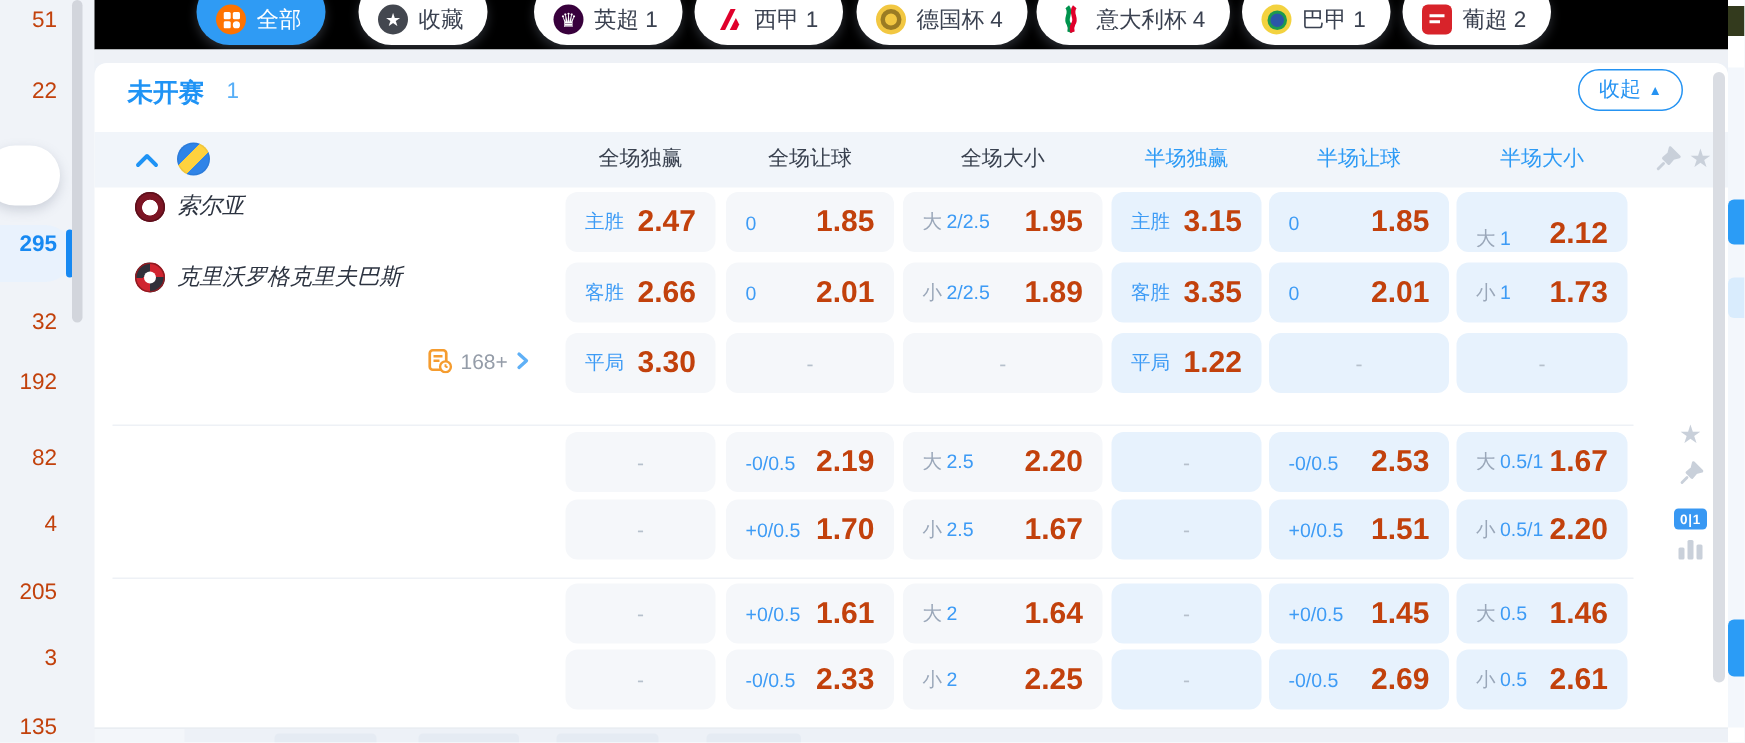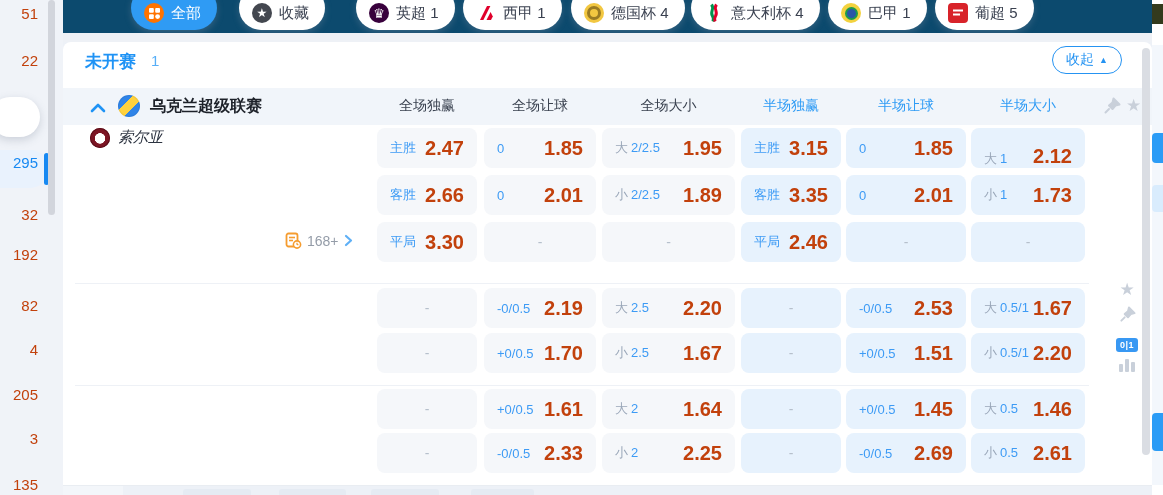--- a/index.html
+++ b/index.html
@@ -4,28 +4,28 @@
 <style>
   html,body{margin:0;padding:0;}
   body{
     width:1163px;height:495px;position:relative;overflow:hidden;
     background:#edf1f7;font-family:"Liberation Sans","DejaVu Sans",sans-serif;
     -webkit-font-smoothing:antialiased;
   }
   
   .sidebar{position:absolute;left:0;top:0;width:63px;height:495px;background:#f0f3f8;}
   .side-item{position:absolute;right:25px;font-size:15px;color:#c2410c;line-height:22px;}
-  .side-item.sel{color:#1789f2;font-weight:normal;}
+  .side-item.sel{color:#1789f2;font-weight:bold;}
   .side-pill{position:absolute;left:-10px;top:97px;width:50px;height:40px;background:#fff;
     border-radius:20px;box-shadow:0 3px 8px rgba(120,130,150,.30);}
   .side-selbg{position:absolute;left:0;top:150px;width:49px;height:38px;background:#e9f2fd;border-radius:0 19px 19px 0;}
   .side-selbar{position:absolute;left:44px;top:153px;width:5px;height:32px;background:#1789f2;border-radius:3px;}
   .side-scroll{position:absolute;left:48px;top:0;width:7px;height:215px;background:#d2d5dc;border-radius:4px;}
   
-  .topstrip{position:absolute;left:63px;top:0;width:1089px;height:33px;background:#0c4a6e;}
+  .topstrip{position:absolute;left:63px;top:0;width:1089px;height:33px;background:#000000;}
   .band{position:absolute;left:63px;top:33px;width:1089px;height:9px;background:#eef1f6;}
   .tab{position:absolute;top:-14px;height:44px;border-radius:22px;background:#fff;
     display:flex;align-items:center;gap:7px;padding:10px 16px 0 13px;box-sizing:border-box;
     box-shadow:0 3px 7px rgba(140,150,170,.30);font-size:15px;color:#3a4150;white-space:nowrap;cursor:pointer;}
   .tab.selected{background:#2f9bf4;color:#fff;}
   .ticon{width:20px;height:20px;border-radius:50%;flex:none;display:flex;align-items:center;justify-content:center;overflow:hidden;}
   
   .card{position:absolute;left:63px;top:42px;width:1089px;height:443px;background:#fff;border-radius:8px 8px 0 0;}
   .sec-title{position:absolute;left:22px;top:8px;font-size:17px;font-weight:bold;color:#1f93f5;}
   .sec-count{position:absolute;left:88px;top:10px;font-size:15px;color:#56aef7;}
@@ -149,54 +149,57 @@
         </span>
         <span>巴甲 1</span>
       </div>
       <div class="tab" style="left: 872px;">
         <span class="ticon" style="background:#d8232a;border-radius:4px">
           <svg width="12" height="12" viewBox="0 0 12 12">
             <rect x="1" y="2.5" width="10" height="2" fill="#fff"></rect>
             <rect x="1" y="6.5" width="7" height="2" fill="#fff"></rect>
           </svg>
         </span>
-        <span>葡超 5</span>
+        <span>葡超 2</span>
       </div>
     </div>
   </div>
 <div class="band"></div>
 
 <div class="card">
   <div class="sec-title">未开赛</div>
   <div class="sec-count">1</div>
   <div class="collapse-btn">
     <span>收起</span>
     <span class="tri">▲</span>
   </div>
 
   <div class="lg-head">
     <span class="lg-chevron">
       <svg width="16" height="12" viewBox="0 0 16 12">
           <polyline points="2,9 8,3 14,9" fill="none" stroke="#1f93f5" stroke-width="2.6" stroke-linecap="round" stroke-linejoin="round"></polyline>
         </svg>
     </span>
     <span class="lg-ball"></span>
-    <span class="lg-name">乌克兰超级联赛</span>
     <span id="hcols"><span class="hcol" style="left: 314px; width: 100px;">全场独赢</span><span class="hcol" style="left: 421px; width: 112px;">全场让球</span><span class="hcol" style="left: 539px; width: 133px;">全场大小</span><span class="hcol half" style="left: 678px; width: 100px;">半场独赢</span><span class="hcol half" style="left: 783px; width: 120px;">半场让球</span><span class="hcol half" style="left: 908px; width: 114px;">半场大小</span></span>
     <span class="hd-pin" style="left:1040px">
       <svg width="18" height="18" viewBox="0 0 18 18">
           <path d="M10.5 1.5 L16.5 7.5 L12.5 8.5 L9.5 12 L6 8.5 L9.5 5.5 Z M6 12 L2.5 15.5" stroke="#c9d0da" stroke-width="2" fill="#c9d0da" stroke-linejoin="round" stroke-linecap="round"></path>
         </svg>
     </span>
     <span class="hd-pin" style="left:1063px"><span class="star-glyph">★</span></span>
   </div>
 
   <div class="teamline" style="top:86px">
     <span class="club home"></span>
     <span class="team-name">索尔亚</span>
+  </div>
+  <div class="teamline" style="top:133px">
+    <span class="club away"></span>
+    <span class="team-name">克里沃罗格克里夫巴斯</span>
   </div>
   <div class="markets" style="top:190px">
     <svg width="17" height="17" viewBox="0 0 17 17">
       <rect x="1.5" y="1.5" width="11" height="13" rx="2" fill="none" stroke="#f59c2f" stroke-width="1.8"></rect>
       <line x1="4" y1="5.5" x2="10" y2="5.5" stroke="#f59c2f" stroke-width="1.6"></line>
       <line x1="4" y1="8.5" x2="8" y2="8.5" stroke="#f59c2f" stroke-width="1.6"></line>
       <circle cx="12" cy="12.5" r="3.6" fill="#fff" stroke="#f59c2f" stroke-width="1.6"></circle>
       <line x1="12" y1="10.8" x2="12" y2="12.7" stroke="#f59c2f" stroke-width="1.3"></line>
       <line x1="12" y1="12.7" x2="13.4" y2="12.7" stroke="#f59c2f" stroke-width="1.3"></line>
     </svg>
@@ -260,21 +263,21 @@
         <span class="val">3.30</span>
       </div>
       <div class="cell full dashcell" style="left: 421px; top: 180px; width: 112px;">
         <span class="dash">-</span>
       </div>
       <div class="cell full dashcell" style="left: 539px; top: 180px; width: 133px;">
         <span class="dash">-</span>
       </div>
       <div class="cell half" style="left: 678px; top: 180px; width: 100px;">
         <span class="lab">平局</span>
-        <span class="val">2.46</span>
+        <span class="val">1.22</span>
       </div>
       <div class="cell half dashcell" style="left: 783px; top: 180px; width: 120px;">
         <span class="dash">-</span>
       </div>
       <div class="cell half dashcell" style="left: 908px; top: 180px; width: 114px;">
         <span class="dash">-</span>
       </div>
       <div class="cell full dashcell" style="left: 314px; top: 246px; width: 100px;">
         <span class="dash">-</span>
       </div>

